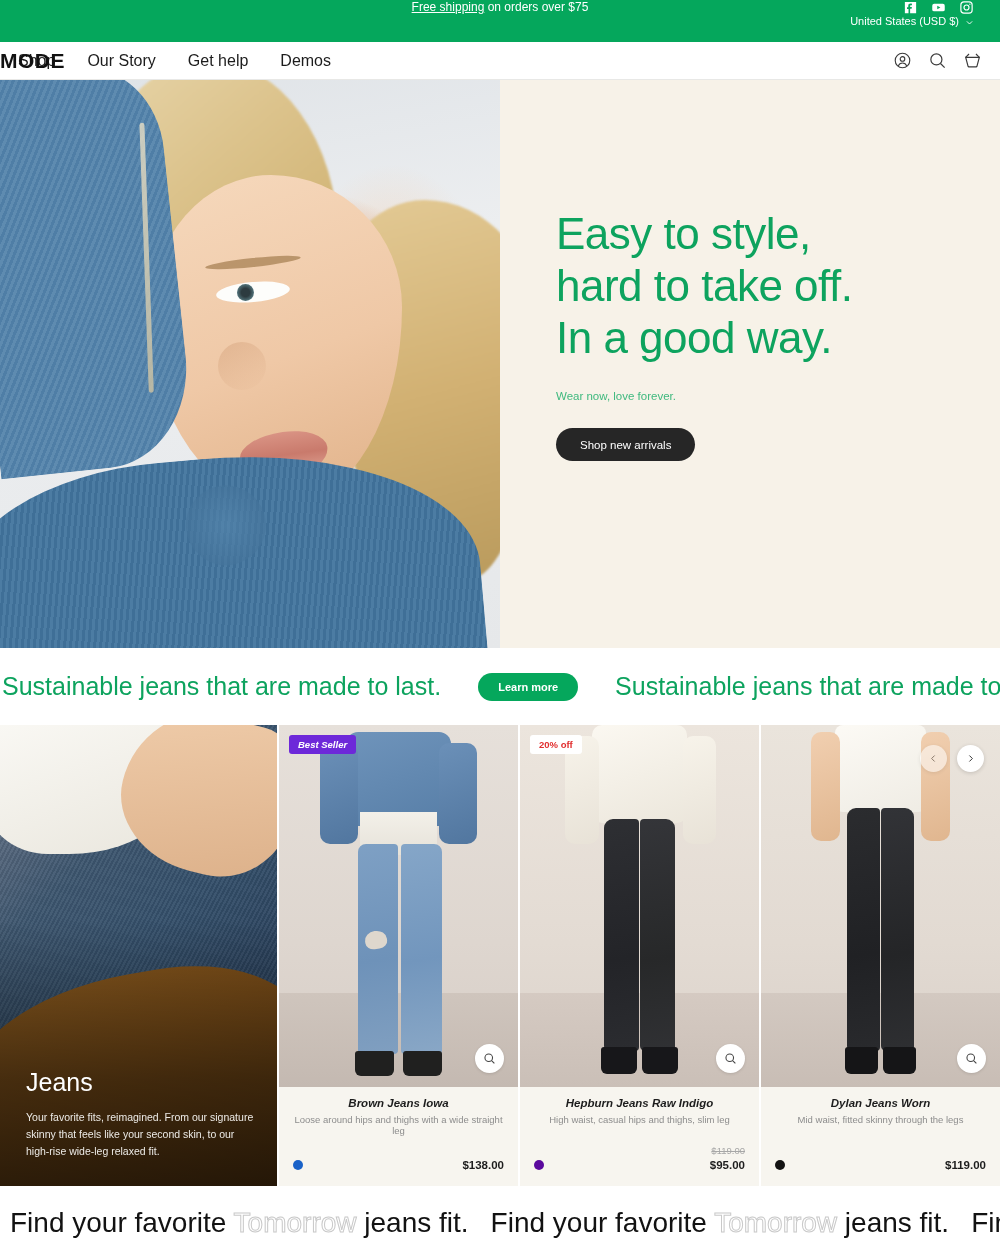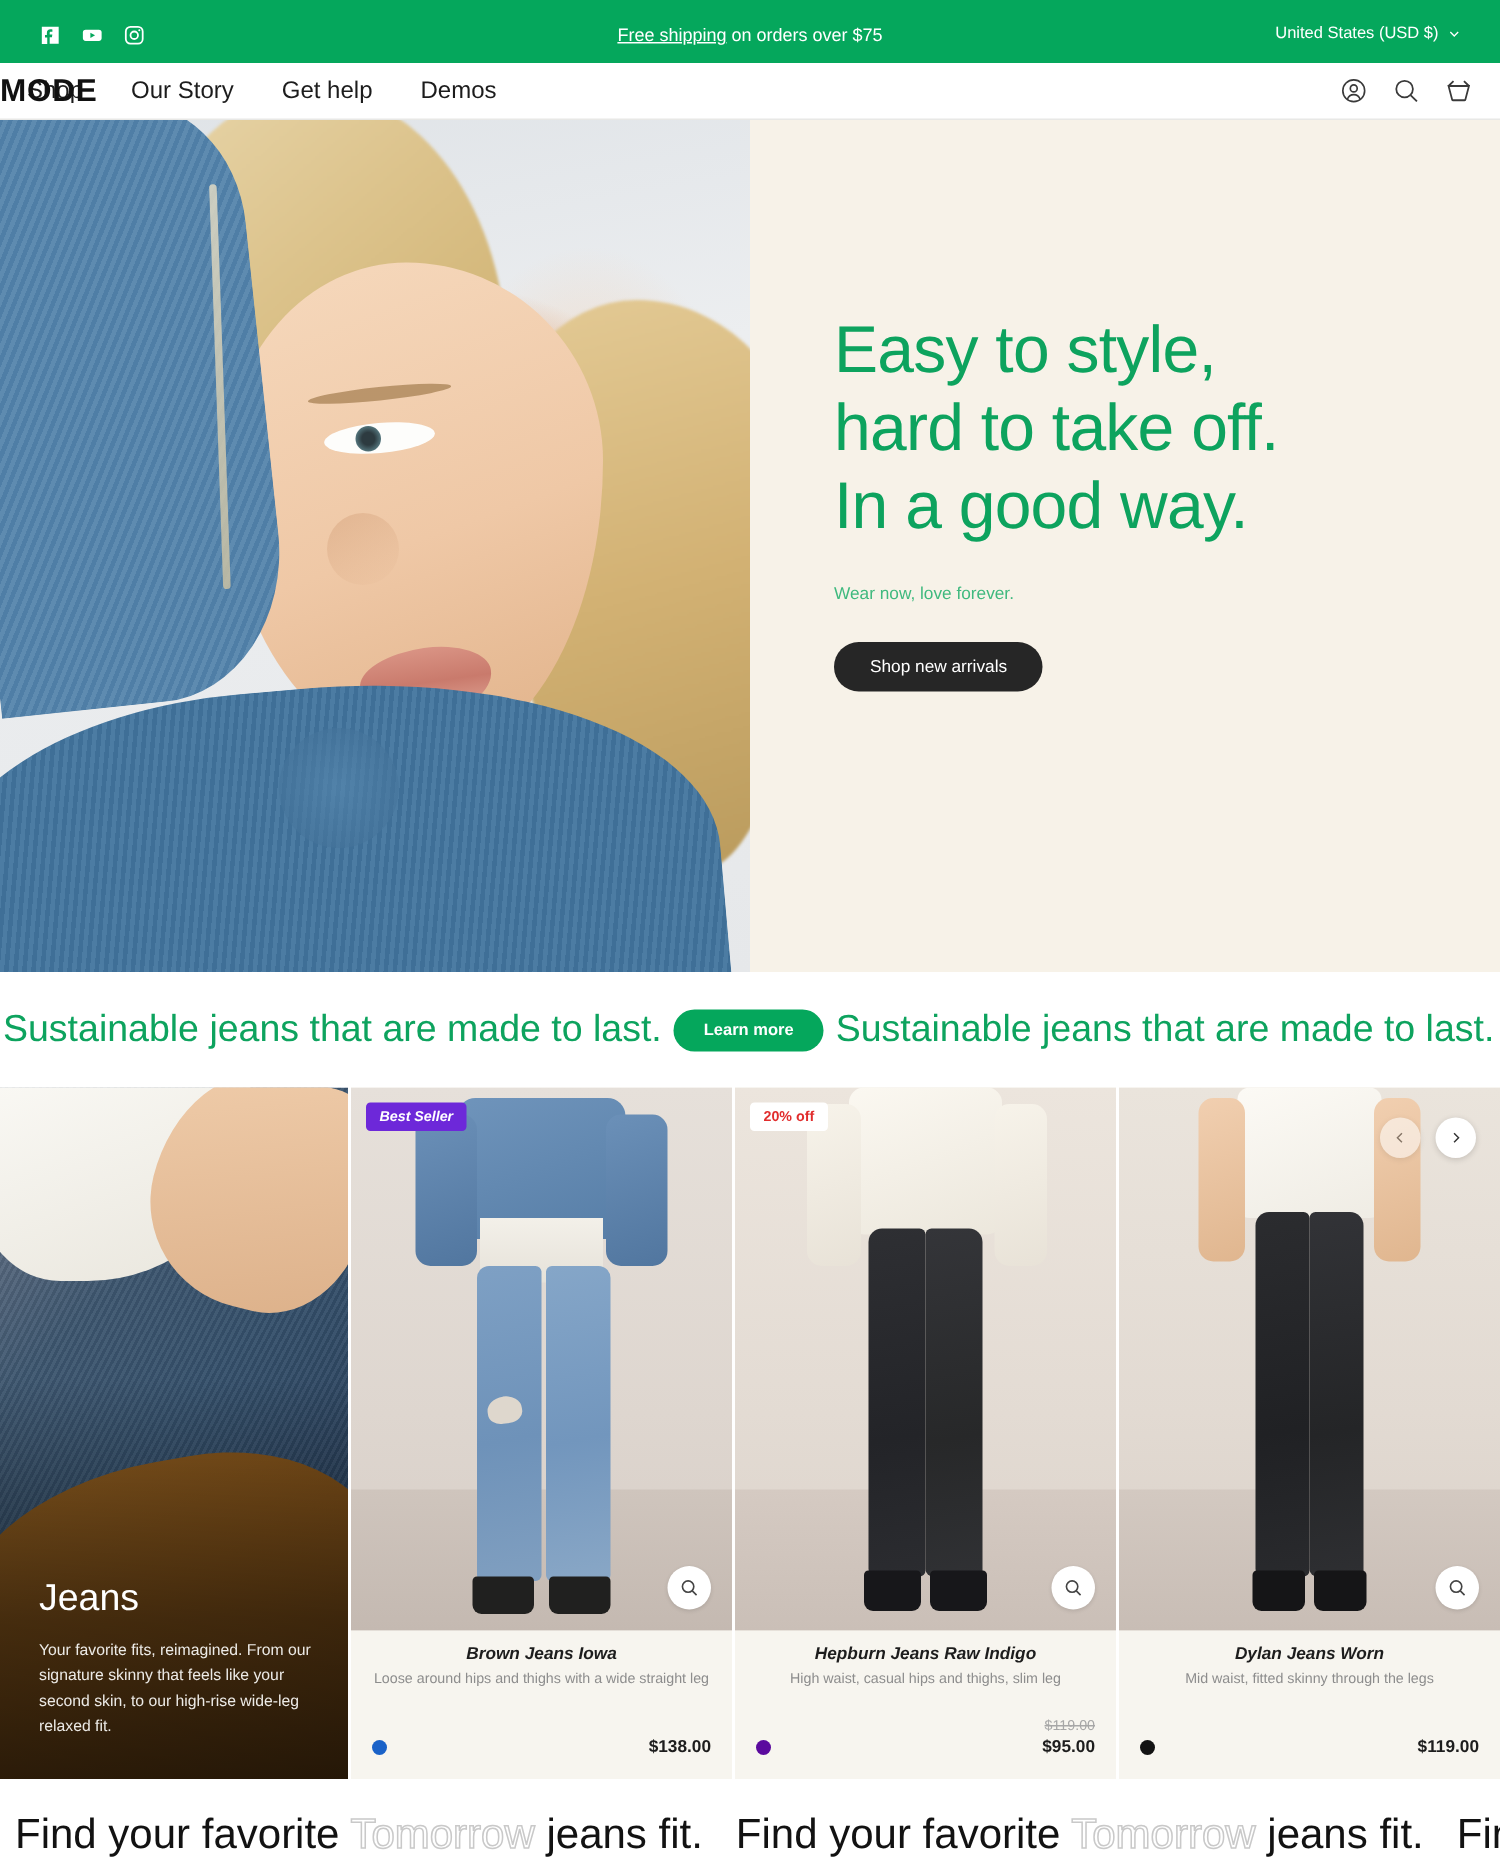--- a/index.html
+++ b/index.html
@@ -6,22 +6,23 @@
   * { box-sizing: border-box; margin: 0; padding: 0; }
   html, body {
     width: 1000px; height: 1248px;
     font-family: "Liberation Sans", sans-serif;
     background: #ffffff; overflow: hidden;
   }
 
   
   .announce {
     height: 42px; background: #05a75c; color: #ffffff;
-    display: flex; align-items: flex-start; padding: 16px 26px;
+    display: flex; align-items: flex-end; padding: 0 26px;
     position: relative;
+    flex-direction: column;
   }
   .social { display: flex; align-items: center; gap: 13px; }
   .social .ic { width: 15px; height: 15px; display: block; color: #fff; }
   .announce-center {
     position: absolute; left: 0; right: 0; text-align: center;
     font-size: 12px; pointer-events: none;
   }
   .announce-center span { pointer-events: auto; }
   .announce-center .ul { text-decoration: underline; }
   .locale {
@@ -137,40 +138,40 @@
   .hero-btn {
     margin-top: 26px; display: inline-flex; align-items: center; justify-content: center;
     height: 33px; padding: 0 24px; border-radius: 999px;
     background: #262626; color: #fff; font-size: 11.5px; cursor: pointer;
     border: none;
   }
 
   
   .marquee-green {
     height: 77px; background: #fff; display: flex; align-items: center;
-    gap: 8px; overflow: hidden; white-space: nowrap; padding-left: 2px; border-radius: 23px;
+    gap: 37px; overflow: hidden; white-space: nowrap; padding-left: 2px; border-radius: 23px;
   }
   .marquee-green .txt {
     font-size: 25px; color: #0da35e; font-weight: 400;
   }
   .learn-pill {
     flex: none; display: inline-flex; align-items: center; justify-content: center;
     height: 28px; padding: 0 20px; border-radius: 999px;
     background: #05a75c; color: #fff; font-size: 11px; cursor: pointer; border: none; font-weight: bold;
   }
 
   
   .strip {
     display: flex; gap: 2px; height: 461px; position: relative;
     padding: 0 0 0 0;
   }
 
   
   .coll {
-    width: 232px; flex: none; position: relative; color: #fff; overflow: hidden;
+    width: 277px; flex: none; position: relative; color: #fff; overflow: hidden;
   }
   .coll .bg {
     position: absolute; inset: 0;
     background:
       linear-gradient(135deg, #6d7f92 0%, #52647a 18%, #3d566f 30%, #35506b 48%, #2d4560 66%, #243a53 100%);
   }
   .coll .bg::before {
     content:""; position:absolute; left:-10%; top:-5%; width: 130%; height: 115%;
     background: repeating-linear-gradient(118deg, rgba(255,255,255,.05) 0 2px, rgba(0,0,0,.06) 2px 4px);
   }

